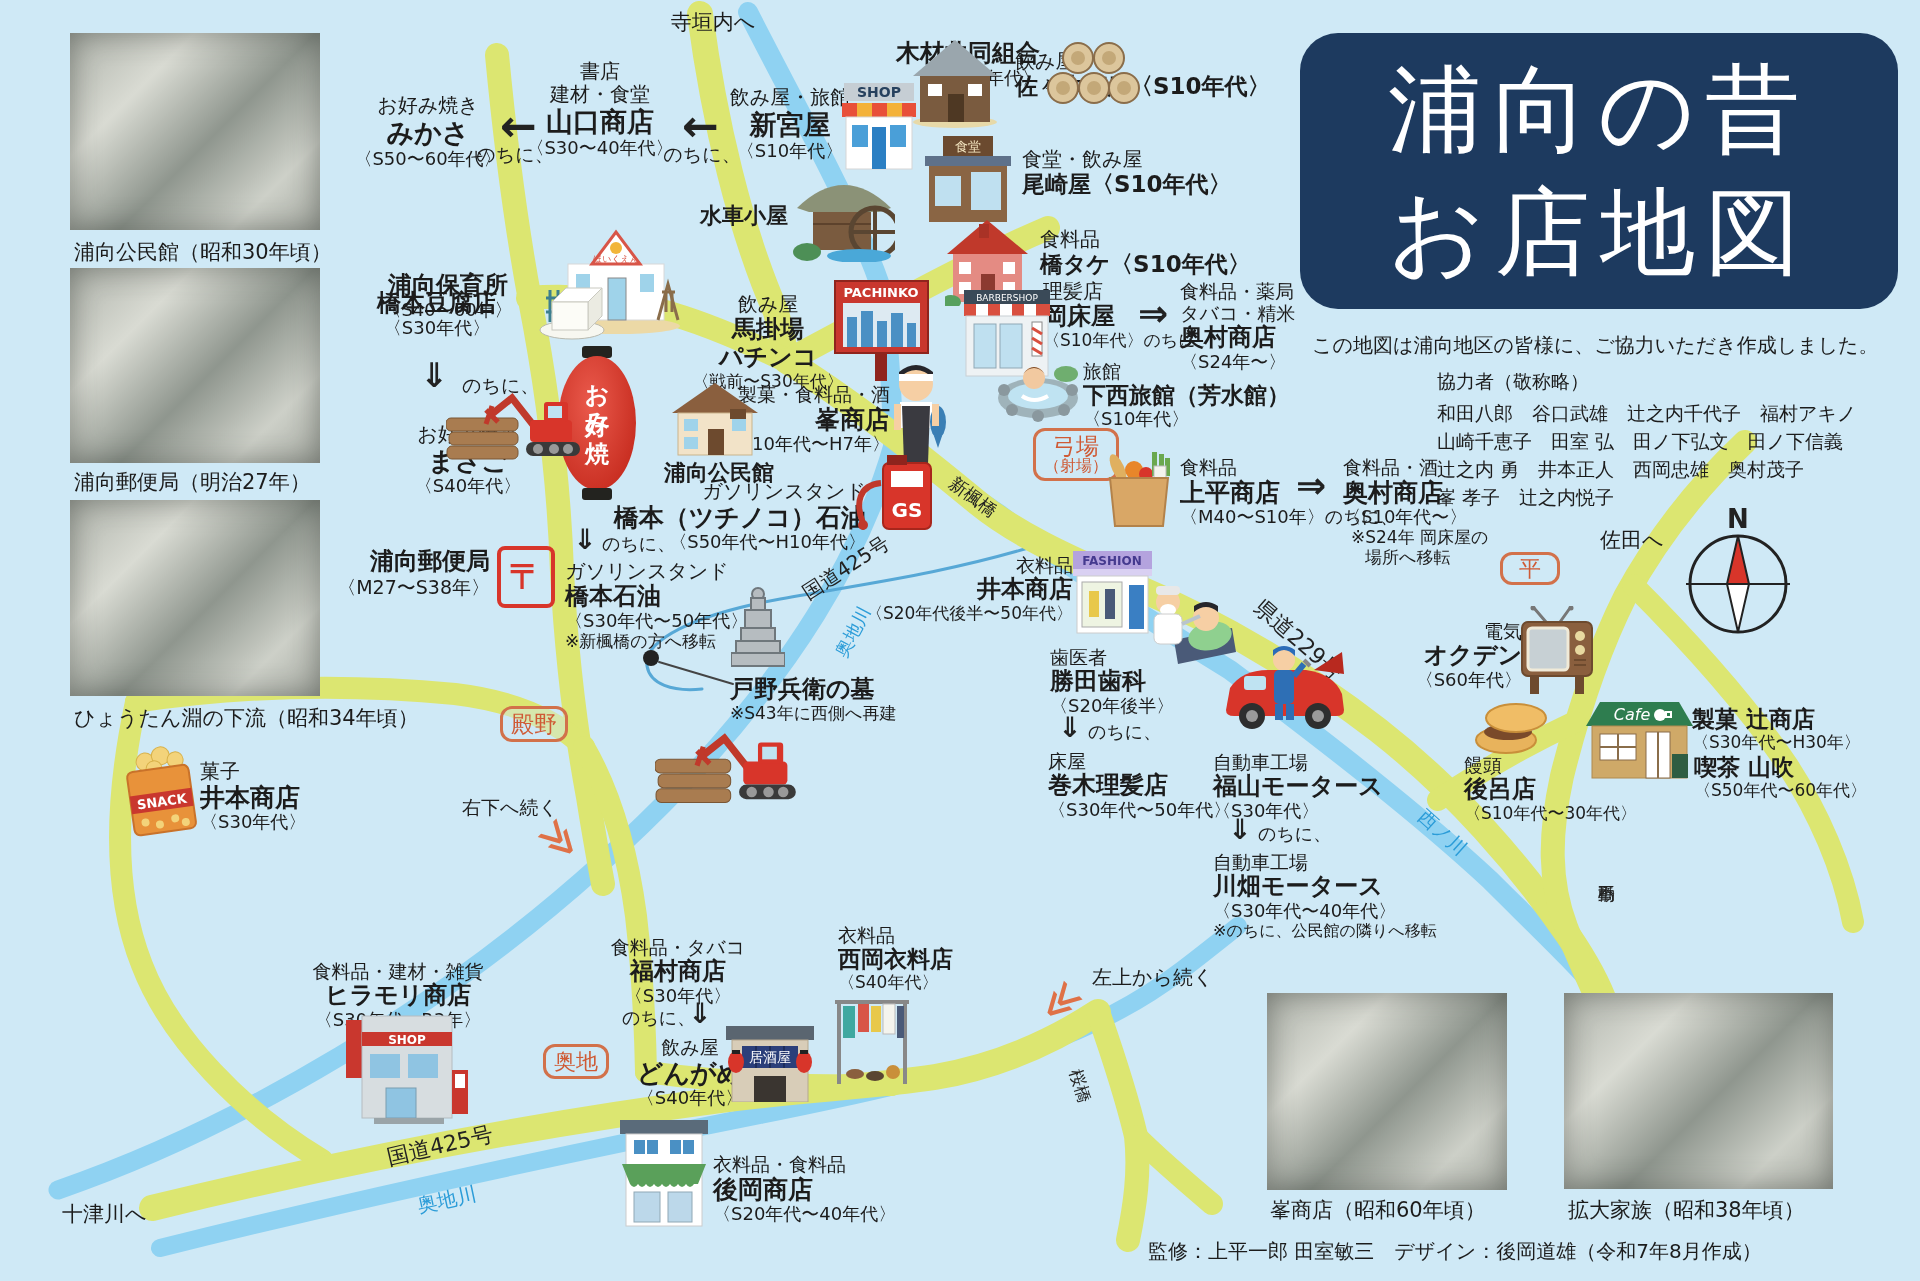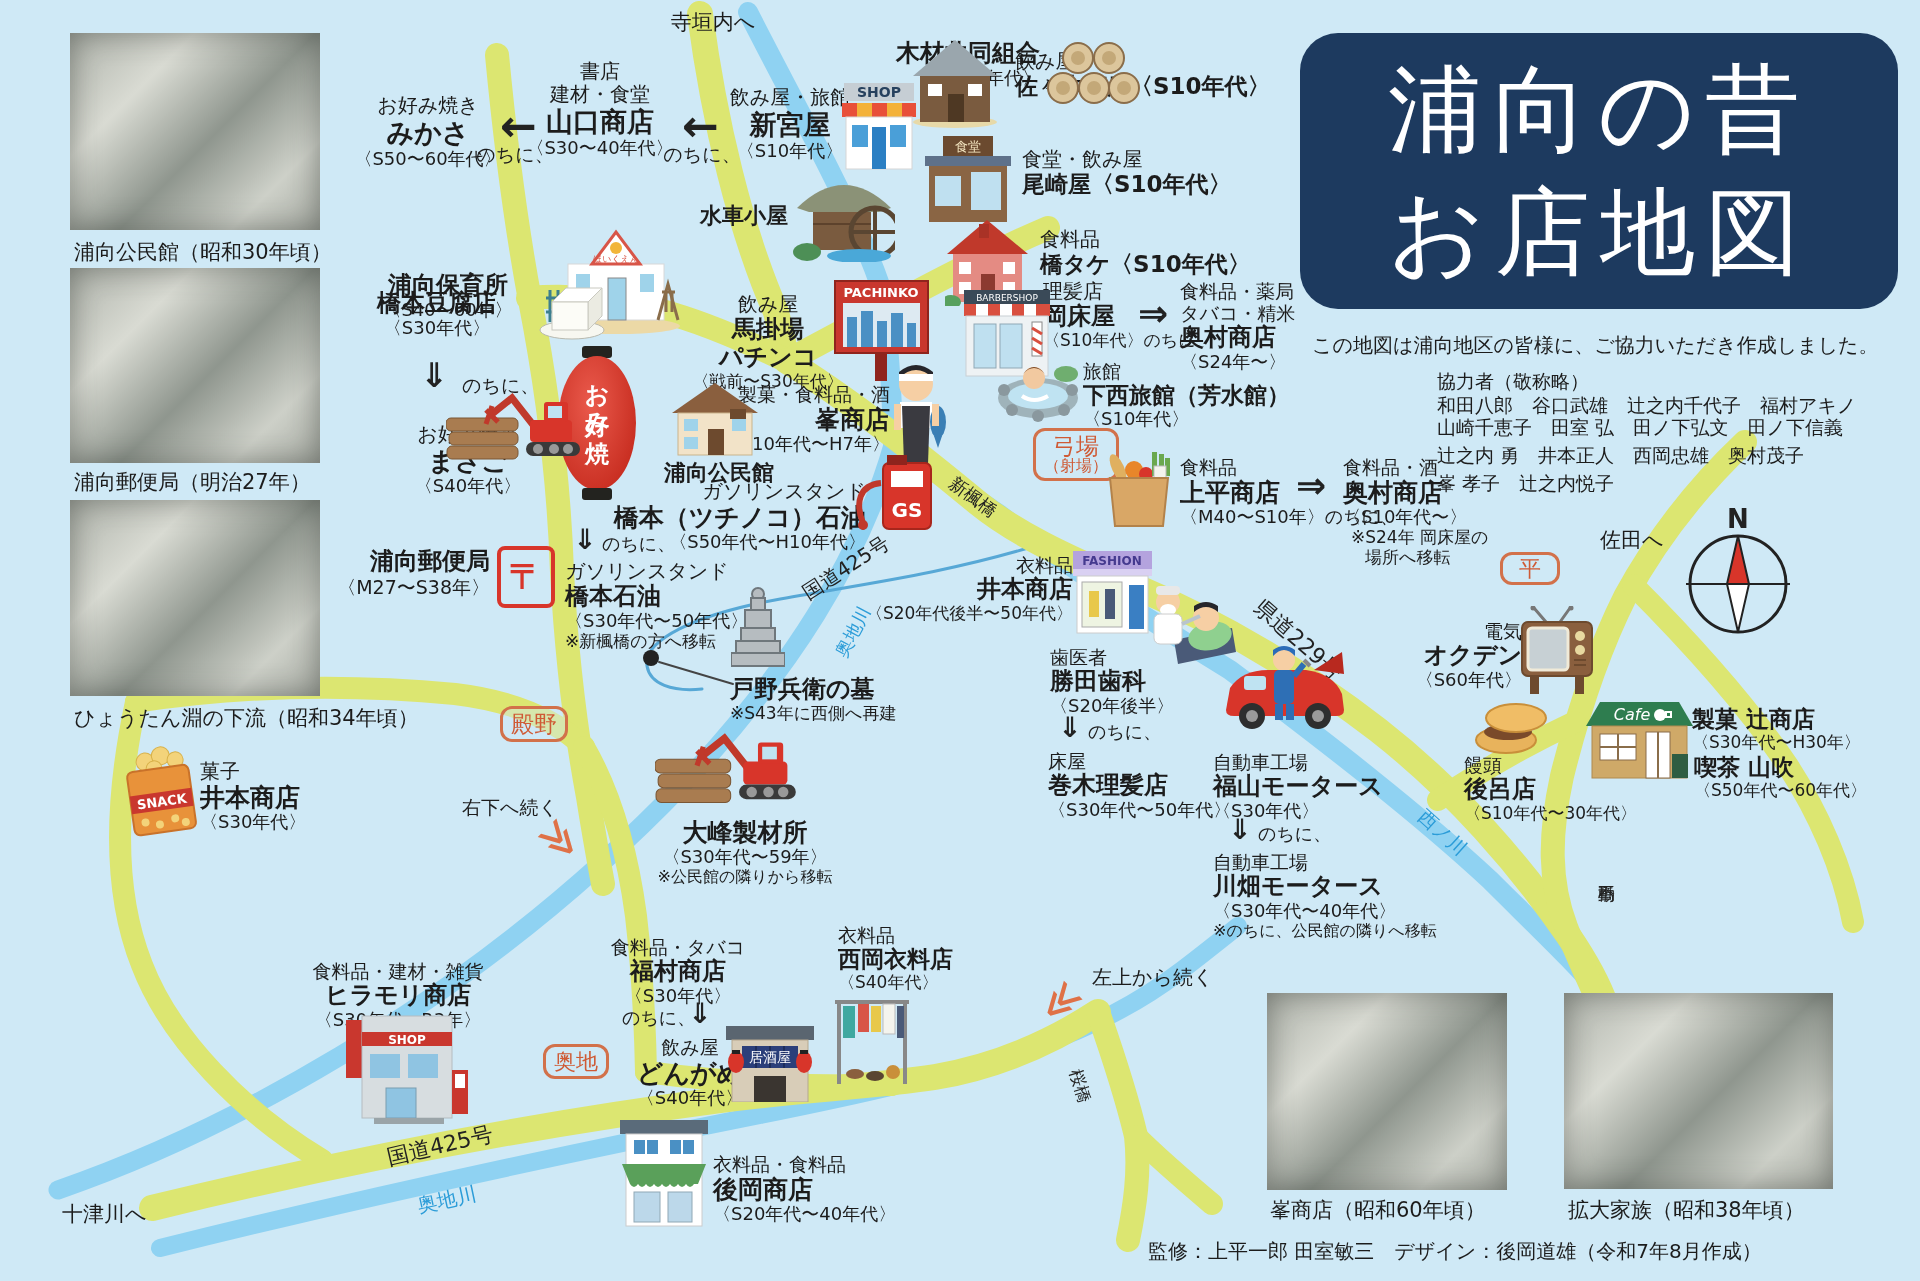--- a/index.html
+++ b/index.html
@@ -70,22 +70,22 @@
 
 <div id="title-box">
   <span class="tl">浦向の昔</span>
   <span class="tl">お店地図</span>
 </div>
 <div class="lb" style="left:1312px;top:334px">
       <span class="ln t20">この地図は浦向地区の皆様に、ご協力いただき作成しました。</span>
     </div>
 <div class="lb" style="left:1437px;top:370px">
   <span class="ln t19">協力者（敬称略）</span>
-  <span class="ln t19" style="margin-top:2px">和田八郎　谷口武雄　辻之内千代子　福村アキノ</span>
-  <span class="ln t19" style="">山崎千恵子　田室 弘　田ノ下弘文　田ノ下信義</span>
+  <span class="ln t19" style="margin-top:10px">和田八郎　谷口武雄　辻之内千代子　福村アキノ</span>
+  <span class="ln t19" style="margin-top:6px">山崎千恵子　田室 弘　田ノ下弘文　田ノ下信義</span>
   <span class="ln t19" style="margin-top:6px">辻之内 勇　井本正人　西岡忠雄　奥村茂子</span>
   <span class="ln t19" style="margin-top:6px">峯 孝子　辻之内悦子</span>
 </div>
 <div class="lb" style="left:1148px;top:1240px">
       <span class="ln t20">監修：上平一郎 田室敏三　デザイン：後岡道雄（令和7年8月作成）</span>
     </div>
 
 <div class="photo" style="left:70px;top:33px;width:250px;height:197px"></div>
 <div class="cap" style="left:74px;top:238px">浦向公民館（昭和30年頃）</div>
 <div class="photo" style="left:70px;top:268px;width:250px;height:195px"></div>
@@ -248,25 +248,20 @@
       <span class="ln t17">〈S20年代後半〜50年代〉</span>
     </div>
 <div class="lb" style="left:730px;top:676px">
   <span class="ln t24 b">戸野兵衛の墓</span>
       <span class="ln t17">※S43年に西側へ再建</span>
     </div>
 <div class="lb" style="left:462px;top:796px">
       <span class="ln t19">右下へ続く</span>
     </div>
 <div class="chev" style="left:540px;top:820px;font-size:38px;transform:rotate(45deg)">≫</div>
-<div class="lb c" style="left:745px;top:818px">
-  <span class="ln t25 b">大峰製材所</span>
-      <span class="ln t18">〈S30年代〜59年〉</span>
-      <span class="ln t16">※公民館の隣りから移転</span>
-    </div>
 <div class="lb" style="left:1050px;top:646px">
   <span class="ln t19">歯医者</span>
       <span class="ln t24 b">勝田歯科</span>
       <span class="ln t18">〈S20年後半〉</span>
     </div>
 <div class="ar" style="left:1058px;top:714px;font-size:28px">⇓</div>
 <div class="lb" style="left:1088px;top:722px">
       <span class="ln t18">のちに、</span>
     </div>
 <div class="lb" style="left:1048px;top:750px">

